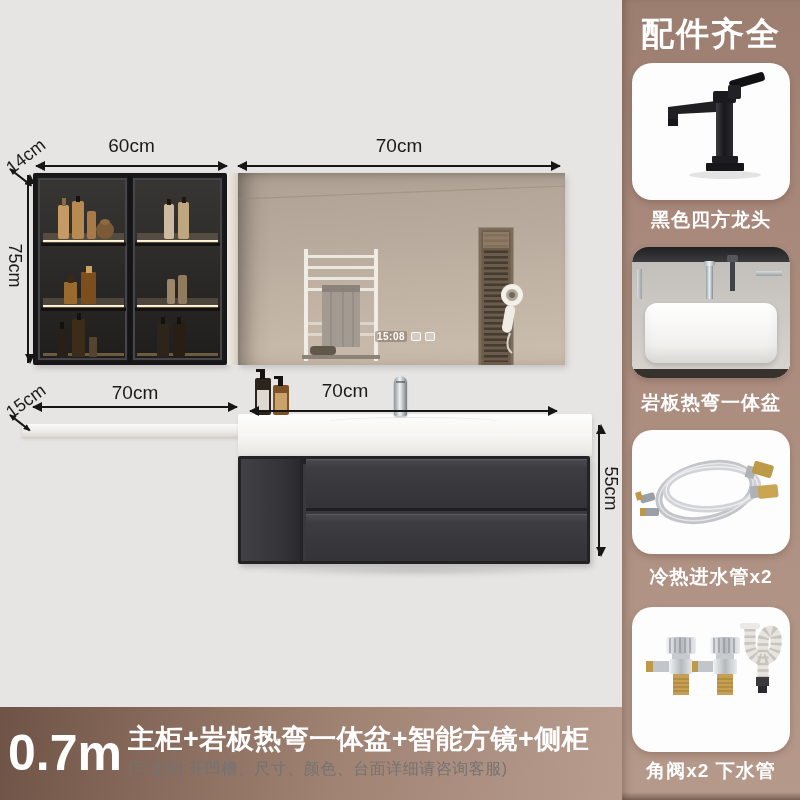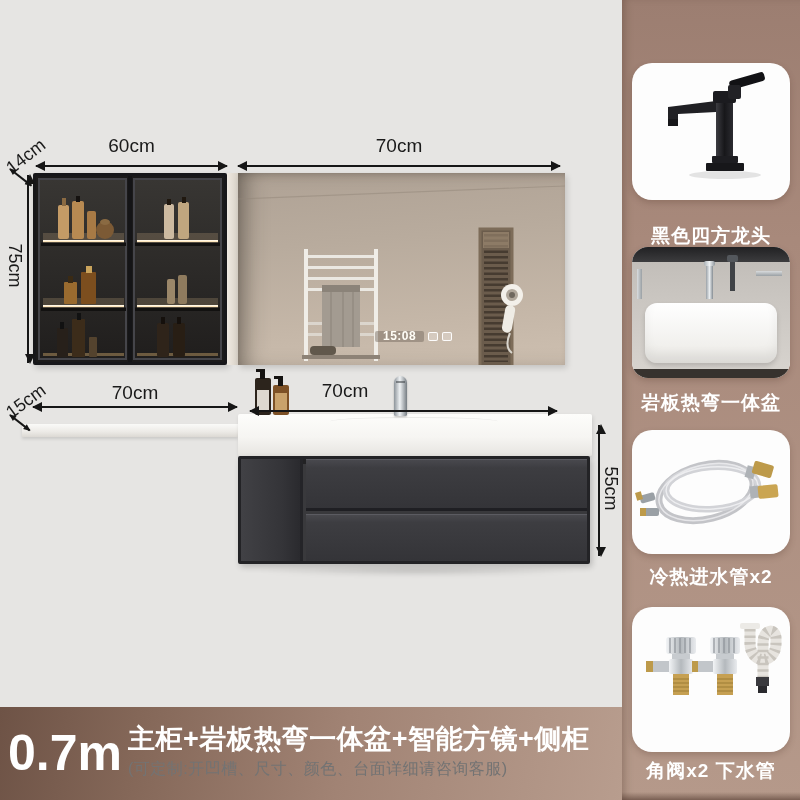--- a/index.html
+++ b/index.html
@@ -28,22 +28,22 @@
     background:#232221; border:3px solid #17171a; border-radius:2px; box-shadow:2px 3px 6px rgba(0,0,0,.18); }
   .cab-divider { position:absolute; left:92px; top:0; width:4px; height:100%; background:#141416; }
 
   
   .side-panel { position:absolute; left:227px; top:173px; width:11px; height:192px;
     background:linear-gradient(90deg,#f0eae2,#d8d1c7); }
   .mirror { position:absolute; left:238px; top:173px; width:327px; height:192px;
     background:linear-gradient(175deg,#afa295 0%,#b8ab9d 35%,#c5b7a8 75%,#cdbfb0 100%);
     box-shadow:inset 16px 0 24px -12px rgba(45,40,34,.6), inset 0 6px 10px -6px rgba(60,55,48,.35), 2px 3px 6px rgba(0,0,0,.15); overflow:hidden; }
   .clock-row { position:absolute; left:137px; top:158px; display:flex; align-items:center; gap:4px; }
-  .clock { font-size:12px; font-weight:bold; color:#fffdf6; background:rgba(110,100,88,.45);
-    padding:0 8px; border-radius:2px; letter-spacing:.5px; line-height:11px; }
+  .clock { font-size:10px; font-weight:bold; color:#fffdf6; background:rgba(110,100,88,.45);
+    padding:0 2px; border-radius:2px; letter-spacing:.5px; line-height:11px; }
   .m-icon { width:10px; height:9px; border:1px solid rgba(255,255,255,.95); border-radius:2px;
     background:rgba(255,255,255,.25); }
 
   
   .shelf { position:absolute; left:22px; top:424px; width:216px; height:13px;
     background:linear-gradient(180deg,#fafaf8,#eceae6 60%,#dcd9d4); box-shadow:0 2px 3px rgba(0,0,0,.12); }
   .counter { position:absolute; left:238px; top:414px; width:354px; height:42px; border-radius:2px;
     background:linear-gradient(180deg,#fdfdfb 0%,#f6f5f2 55%,#e7e5e1 100%); box-shadow:1px 2px 4px rgba(0,0,0,.12); }
   .basin-line { position:absolute; left:92px; top:3px; width:168px; height:9px; border-radius:50%;
     border-top:1px solid rgba(0,0,0,.07); }
@@ -80,21 +80,21 @@
   .sb-title { position:absolute; left:0; top:12px; width:100%; text-align:center;
     font-size:33px; font-weight:700; color:#ffffff; letter-spacing:2px; }
   .card { position:absolute; left:10px; width:158px; background:#fdfdfd; border-radius:20px;
     box-shadow:0 3px 6px rgba(80,50,40,.25); overflow:hidden; }
   .card-1 { top:63px;  height:137px; }
   .card-2 { top:247px; height:131px; border-radius:16px; }
   .card-3 { top:430px; height:124px; }
   .card-4 { top:607px; height:145px; }
   .s-label { position:absolute; left:0; width:178px; text-align:center; color:#fff;
     font-size:19px; font-weight:600; letter-spacing:1px; }
-  .s-label-1 { top:207px;margin-top:16px; } .s-label-2 { top:390px; } .s-label-3 { top:564px;text-align:center; } .s-label-4 { top:758px; }
+  .s-label-1 { top:207px; } .s-label-2 { top:390px; } .s-label-3 { top:564px;text-align:center; } .s-label-4 { top:758px; }
 
   
   .p-wall { position:absolute; inset:0; background:linear-gradient(180deg,#bfbbb6 0%,#cac6c1 40%,#d8d4cf 100%); }
   .p-top { position:absolute; top:0; left:0; right:0; height:15px; background:linear-gradient(180deg,#212123,#3c3c3e); }
   .p-bottom { position:absolute; bottom:0; left:0; right:0; height:9px; background:#37322e; }
   .p-bar { position:absolute; left:5px; top:22px; width:5px; height:30px; background:linear-gradient(90deg,#d9dcde,#9aa0a4); }
   .p-faucet { position:absolute; left:74px; top:18px; width:7px; height:34px;
     background:linear-gradient(90deg,#9aa1a7,#e8ecef 50%,#858c92); }
   .p-faucet::before { content:""; position:absolute; left:-2px; top:-4px; width:11px; height:5px; border-radius:2px;
     background:linear-gradient(90deg,#aab1b6,#eff2f4 50%,#8e959b); }
@@ -276,20 +276,21 @@
     <div class="arrow-h" style="left:33px;top:406px;width:204px;"></div>
 
     <div class="dim" style="left:250px;top:380px;width:190px;">70cm</div>
     <div class="arrow-h" style="left:250px;top:410px;width:307px;"></div>
 
     <div class="arrow-v" style="left:598px;top:425px;height:131px;"></div>
     <div class="dim dim-rot" style="left:587px;top:478px;width:46px;font-size:18px;">55cm</div>
   </section>
 
   <aside class="sidebar">
+    <h2 class="sb-title">配件齐全</h2>
 
     <div class="card card-1">
       <svg width="158" height="137" viewBox="0 0 158 137">
         <defs>
           <linearGradient id="bk" x1="0" y1="0" x2="1" y2="0">
             <stop offset="0" stop-color="#3c3c41"></stop>
               <stop offset=".5" stop-color="#17171a"></stop>
               <stop offset="1" stop-color="#2b2b30"></stop>
           </linearGradient>
         </defs>

